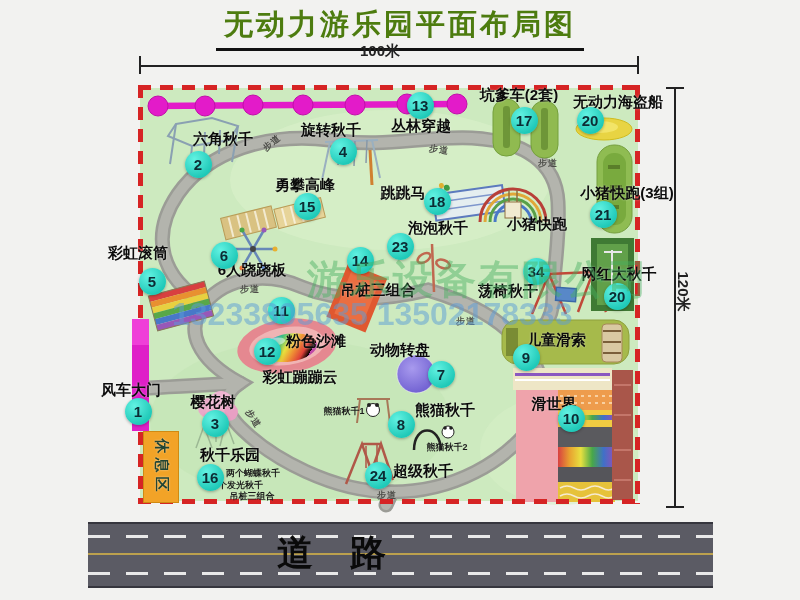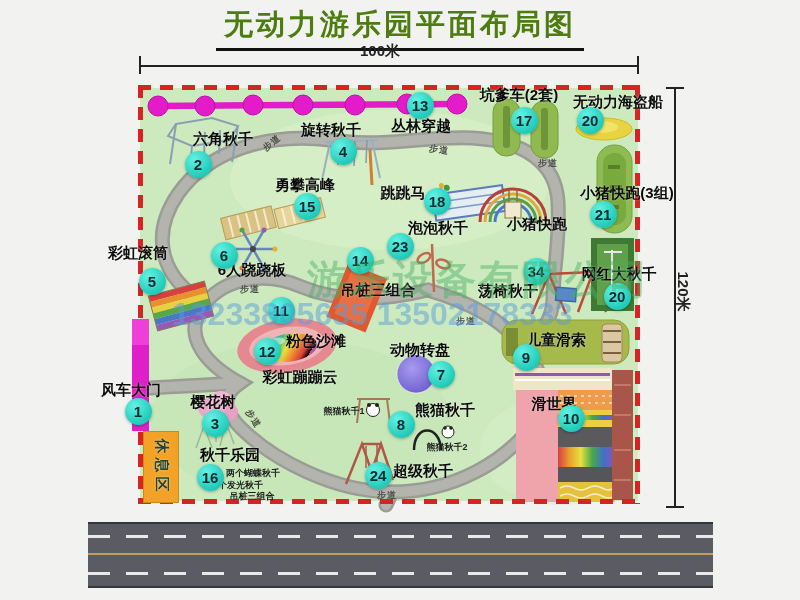--- a/index.html
+++ b/index.html
@@ -325,21 +325,21 @@
       <div class="attr-label" style="left: 223px; top: 139px;">六角秋千</div>
       <div class="num-circle" style="left: 198px; top: 164px;">2</div>
       <div class="attr-label" style="left: 213px; top: 402px;">樱花树</div>
       <div class="num-circle" style="left: 215px; top: 423px;">3</div>
       <div class="attr-label" style="left: 331px; top: 130px;">旋转秋千</div>
       <div class="num-circle" style="left: 343px; top: 151px;">4</div>
       <div class="attr-label" style="left: 138px; top: 253px;">彩虹滚筒</div>
       <div class="num-circle" style="left: 152px; top: 281px;">5</div>
       <div class="attr-label" style="left: 252px; top: 270px;">6人跷跷板</div>
       <div class="num-circle" style="left: 224px; top: 255px;">6</div>
-      <div class="attr-label" style="left: 420px; top: 350px;">动物转盘</div>
+      <div class="attr-label" style="left: 400px; top: 350px;">动物转盘</div>
       <div class="num-circle" style="left: 441px; top: 374px;">7</div>
       <div class="attr-label" style="left: 445px; top: 410px;">熊猫秋千</div>
       <div class="num-circle" style="left: 401px; top: 424px;">8</div>
       <div class="attr-label" style="left: 556px; top: 340px;">儿童滑索</div>
       <div class="num-circle" style="left: 526px; top: 357px;">9</div>
       <div class="attr-label" style="left: 554px; top: 404px;">滑世界</div>
       <div class="num-circle" style="left: 571px; top: 418px;">10</div>
       <div class="attr-label" style="left: 316px; top: 317px; margin-top: 24px;">粉色沙滩</div>
       <div class="num-circle" style="left: 281px; top: 310px;">11</div>
       <div class="attr-label" style="left: 300px; top: 377px;">彩虹蹦蹦云</div>
@@ -383,15 +383,16 @@
       <div class="path-label" style="left: 387px; top: 495px; --r: 0deg;">步道</div>
     </div>
 
   <div class="wm-co">游乐设备有限公司</div>
   <div class="wm-ph">13233805635 13502178333</div>
 
   <div class="road">
     <div class="lane lane1"></div>
     <div class="center-line"></div>
     <div class="lane lane2"></div>
+    <span class="road-label">道路</span>
   </div>
 
 </div>
 
 </body></html>

